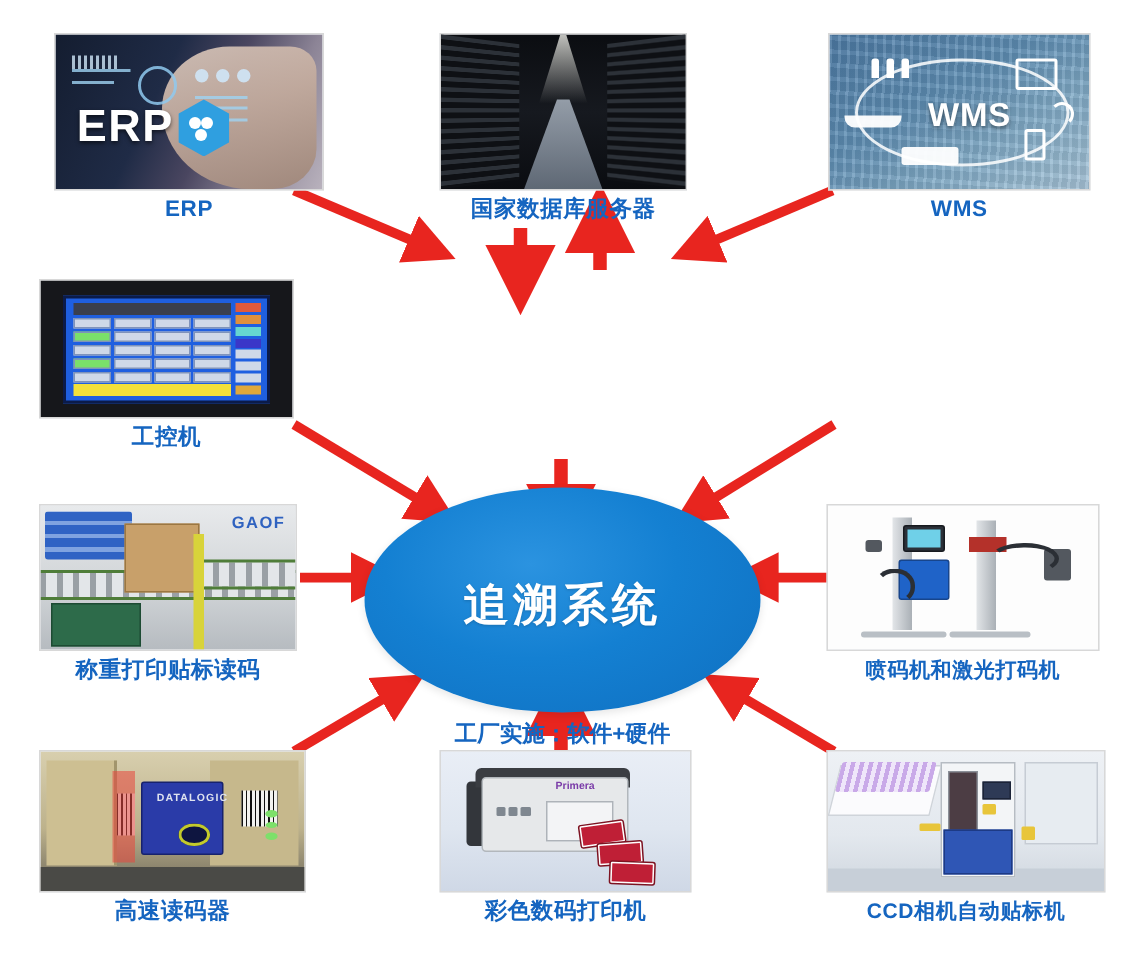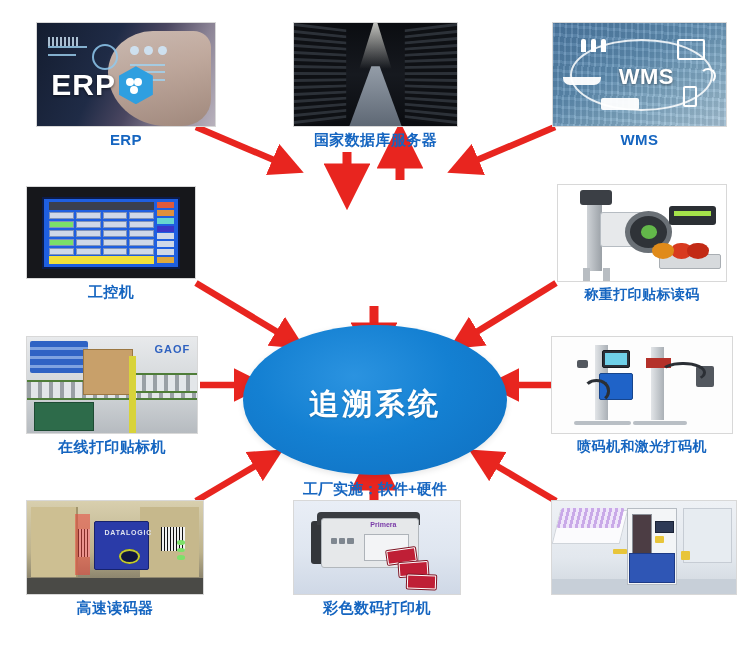--- a/index.html
+++ b/index.html
@@ -327,52 +327,34 @@
               <i style="background:#e0a83c;"></i>
           </div>
           <div class="ov hmi-bottom"></div>
         </div>
       </div>
     </div>
     <div class="caption">工控机</div>
   </div>
 
 
-  <div class="node" style="left:557px;top:184px;width:170px;">
-    <div class="thumb" style="height:98px;">
-      <div class="scene wpl-bg">
-        <div class="ov wpl-frame"></div>
-        <div class="ov wpl-head"></div>
-        <div class="ov wpl-body"></div>
-        <div class="ov wpl-reel"></div>
-        <div class="ov wpl-leg" style="left:15%;"></div>
-        <div class="ov wpl-leg" style="left:27%;"></div>
-        <div class="ov wpl-disp"></div>
-        <div class="ov wpl-scale"></div>
-        <div class="ov wpl-pep" style="right:20%;background:#d83a1f;"></div>
-        <div class="ov wpl-pep" style="right:31%;background:#e08b1a;"></div>
-        <div class="ov wpl-pep" style="right:10%;background:#c22a15;"></div>
-      </div>
-    </div>
-    <div class="caption sm">称重打印贴标读码</div>
-  </div>
 
   <div class="node" style="left:26px;top:336px;width:172px;">
     <div class="thumb" style="height:98px;">
       <div class="scene cvy-bg">
         <div class="ov cvy-pallet"></div>
         <div class="ov cvy-brand">GAOF</div>
         <div class="ov cvy-rail" style="left:0;top:45%;"></div>
         <div class="ov cvy-rail" style="left:48%;top:38%;"></div>
         <div class="ov cvy-box"></div>
         <div class="ov cvy-post" style="left:60%;top:20%;height:80%;"></div>
         <div class="ov cvy-mach"></div>
       </div>
     </div>
-    <div class="caption">在线打印贴标机</div>
+    <div class="caption">称重打印贴标读码</div>
   </div>
 
   <div class="node" style="left:26px;top:500px;width:178px;">
     <div class="thumb" style="height:95px;">
       <div class="scene rdr-bg">
         <div class="ov rdr-boxL"></div>
         <div class="ov rdr-boxR"></div>
         <div class="ov rdr-bar" style="left:29%;top:30%;width:7%;height:30%;"></div>
         <div class="ov rdr-bar" style="right:10%;top:28%;width:14%;height:26%;"></div>
         <div class="ov rdr-scan"></div>
@@ -435,20 +417,21 @@
         <div class="ov ccd-tubes"></div>
         <div class="ov ccd-cab"></div>
         <div class="ov ccd-glass"></div>
         <div class="ov ccd-panel"></div>
         <div class="ov ccd-door"></div>
         <div class="ov ccd-yellow" style="left:56%;top:38%;width:5%;height:7%;"></div>
         <div class="ov ccd-yellow" style="left:33%;top:52%;width:8%;height:5%;"></div>
         <div class="ov ccd-yellow" style="left:70%;top:54%;width:5%;height:9%;"></div>
       </div>
     </div>
+    <div class="caption sm">CCD相机自动贴标机</div>
   </div>
 
   <div id="hub">
     <div class="hub-cn">追溯系统</div>
   </div>
   <div id="hubsub">工厂实施：软件+硬件</div>
 
 </div>
 
 </body></html>

